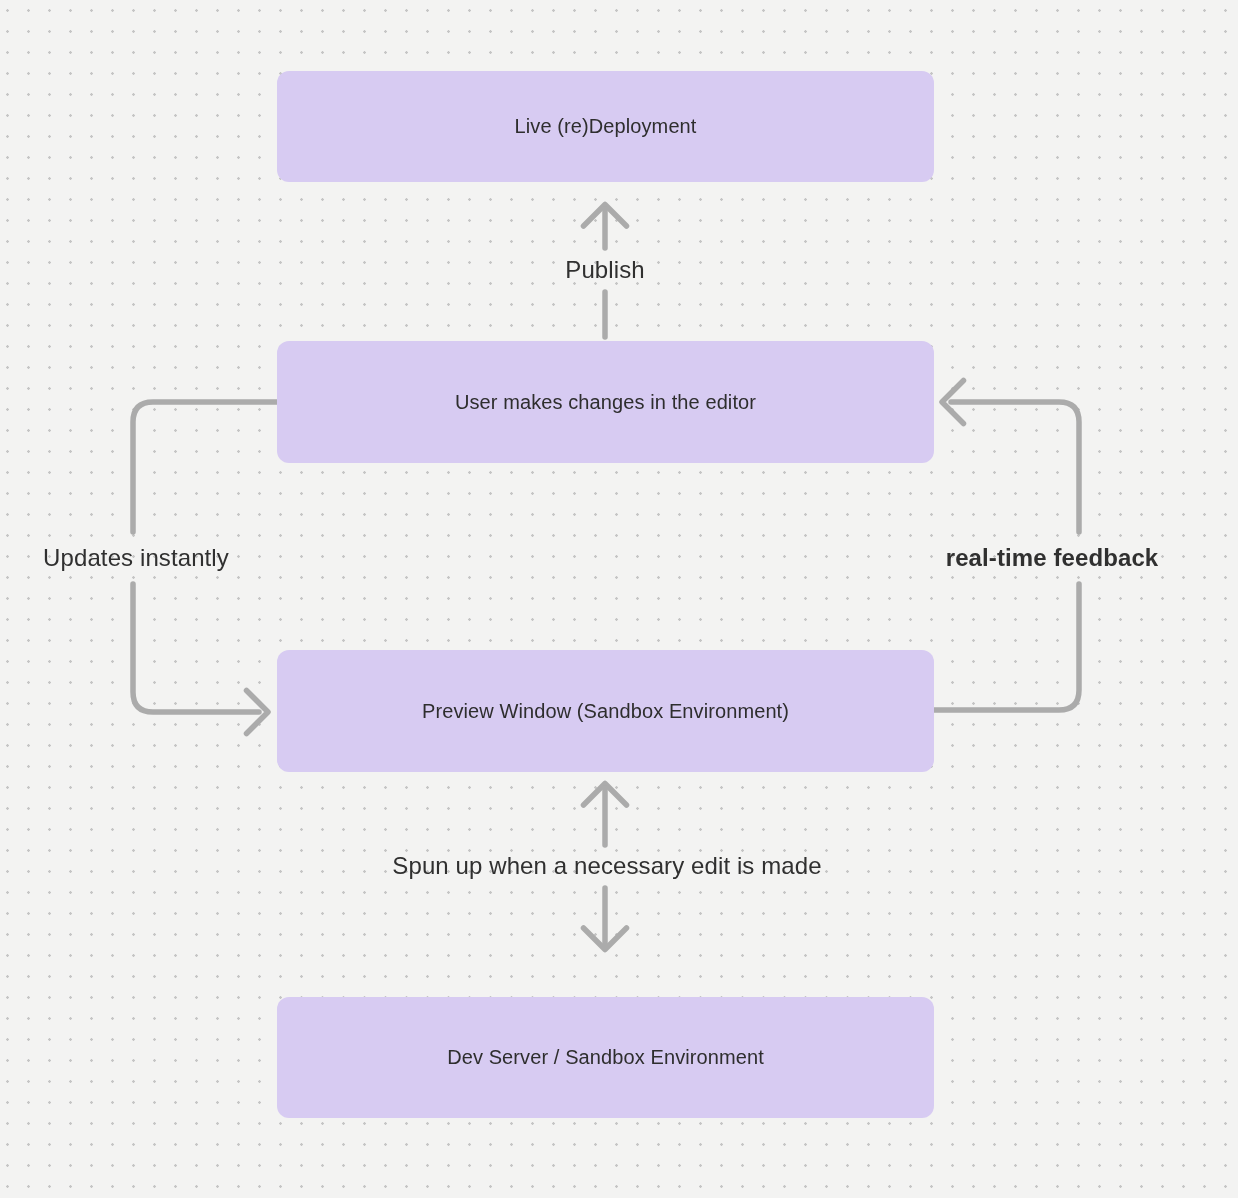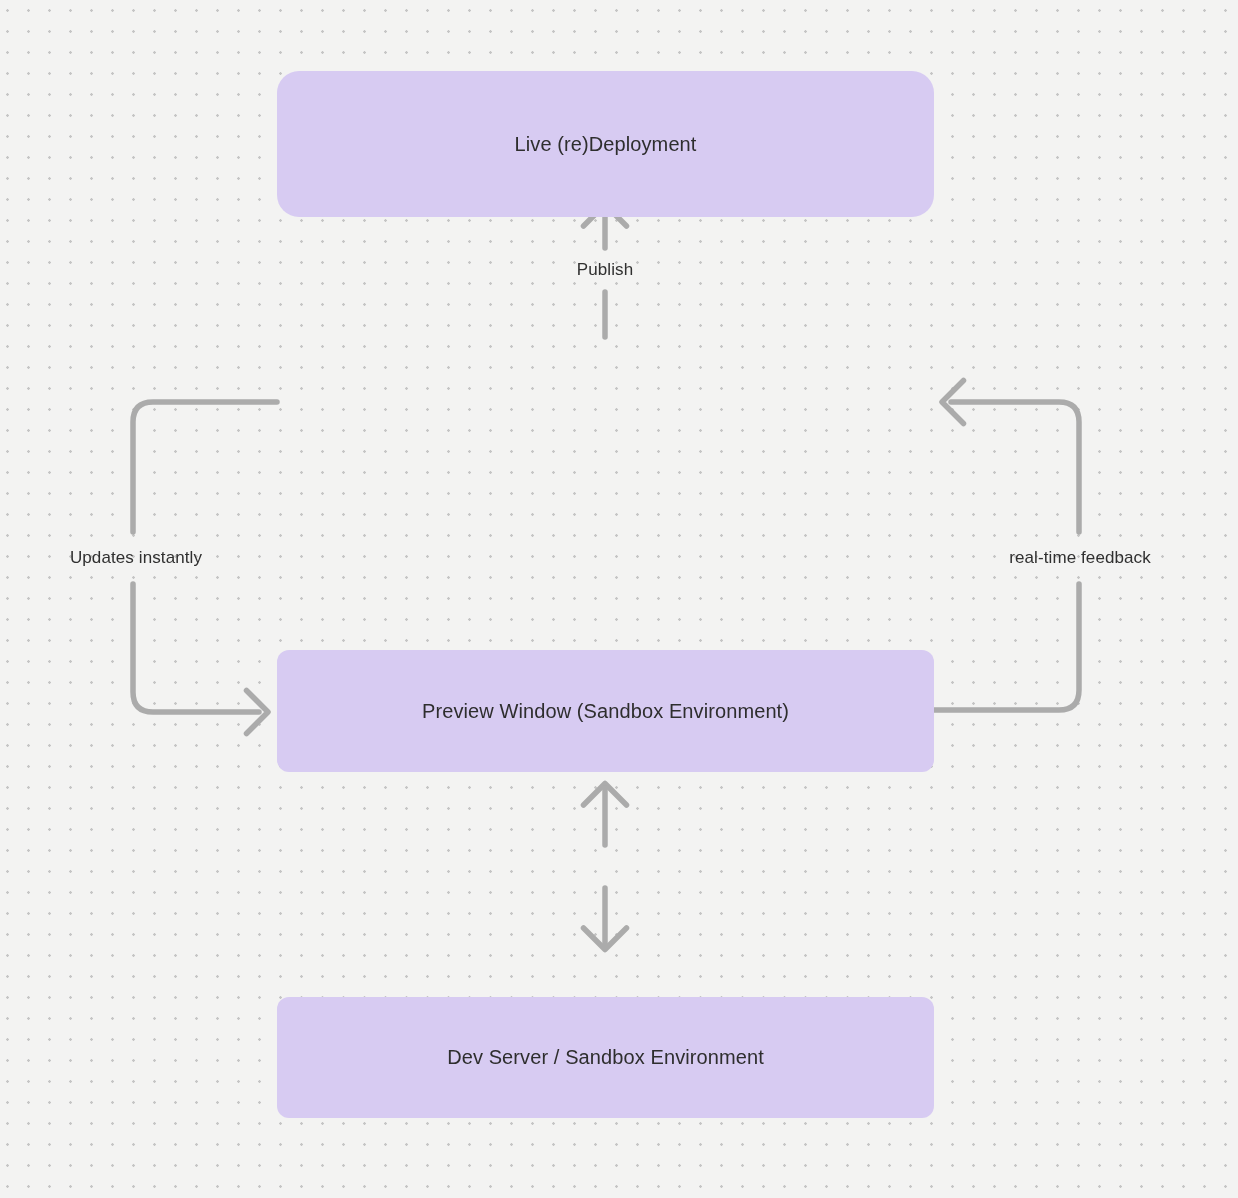--- a/index.html
+++ b/index.html
@@ -41,38 +41,38 @@
     background: #d7cbf2;
     border-radius: 12px;
     display: flex;
     align-items: center;
     justify-content: center;
     text-align: center;
     color: #2e2e2e;
     font-size: 20px;
     letter-spacing: 0.1px;
   }
-  .node-1 { top: 71px;  height: 146px; border-radius: 22px; }
+  .node-1 { top: 71px;  height: 111px; }
   .node-2 { top: 341px; height: 122px; }
   .node-3 { top: 650px; height: 122px; justify-content: center; }
   .node-4 { top: 957px; height: 121px; margin-top: 40px; }
   .edge-label {
     position: absolute;
     display: flex;
     align-items: center;
     justify-content: center;
     text-align: right;
     color: #303030;
-    font-size: 17px;
+    font-size: 24px;
     letter-spacing: 0.1px;
     white-space: nowrap;
   }
   .label-publish   { left: 505px; top: 252px; width: 200px; height: 36px; }
   .label-updates   { left: 16px;  top: 540px; width: 240px; height: 36px; }
-  .label-feedback  { left: 960px; top: 540px; width: 240px; height: 36px; }
+  .label-feedback  { left: 932px; top: 540px; width: 240px; height: 36px; font-weight: bold; }
   .label-spun-up   { left: 406px; top: 848px; width: 402px; height: 36px; }
 </style>
 </head>
 <body>
 
 <div class="canvas">
 
   <svg class="arrows" viewBox="0 0 1238 1198" xmlns="http://www.w3.org/2000/svg">
 
     <g>
@@ -98,29 +98,33 @@
       <path d="M605 788 L605 845"></path>
       <path d="M605 888 L605 944"></path>
       <path d="M583.5 928 L605 949.5 L626.5 928"></path>
     </g>
   </svg>
 
   <div class="node node-1">
     <span>Live (re)Deployment</span>
   </div>
 
+  <div class="node node-2">
+    <span>User makes changes in the editor</span>
+  </div>
 
   <div class="node node-3">
     <span>Preview Window (Sandbox Environment)</span>
   </div>
 
   <div class="node node-4">
     <span>Dev Server / Sandbox Environment</span>
   </div>
 
   <div class="edge-label label-publish">Publish</div>
 
   <div class="edge-label label-updates">Updates instantly</div>
 
   <div class="edge-label label-feedback">real-time feedback</div>
 
+  <div class="edge-label label-spun-up">Spun up when a necessary edit is made</div>
 
 </div>
 
 </body></html>

